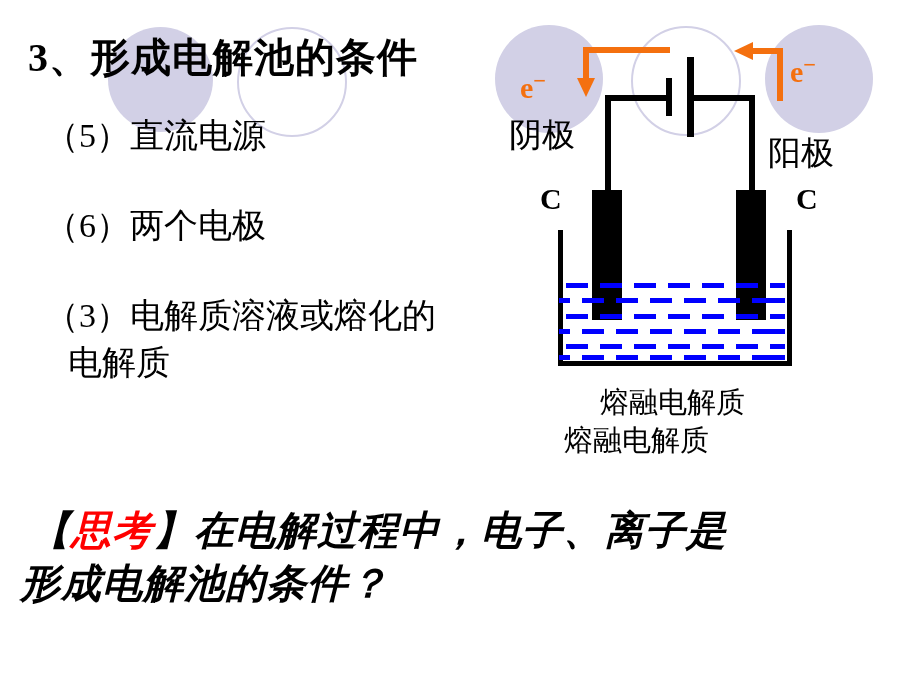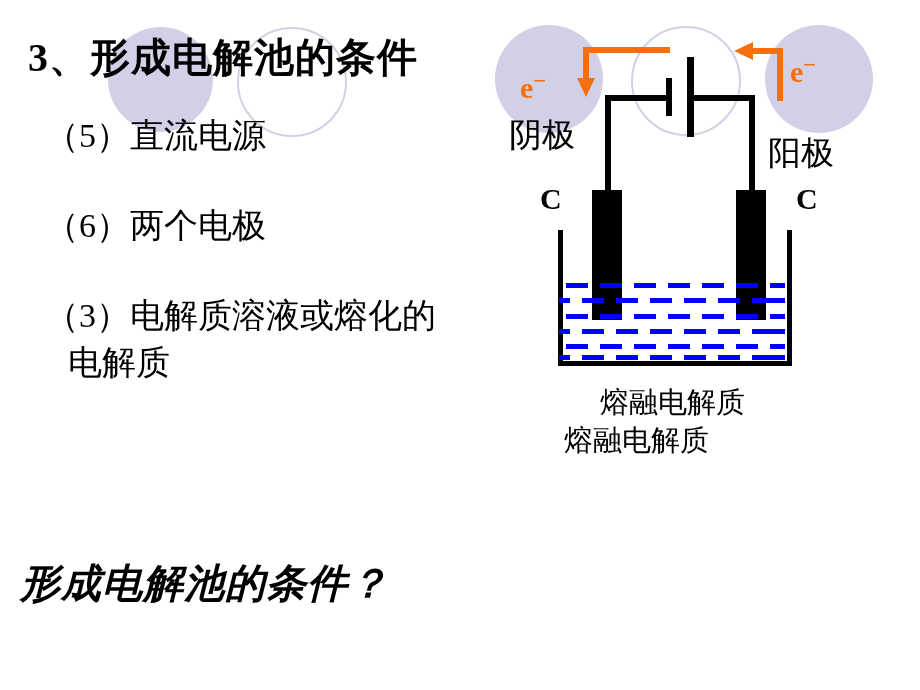--- a/index.html
+++ b/index.html
@@ -141,20 +141,23 @@
 
   <div class="txt bullet" style="left:45px; top:113px;">（5）直流电源</div>
 
   <div class="txt bullet" style="left:45px; top:203px;">（6）两个电极</div>
 
   <div class="txt bullet" style="left:45px; top:293px;">（3）电解质溶液或熔化的</div>
 
   <div class="txt bullet" style="left:68px; top:340px;">电解质</div>
 
 
+  <div class="think-line" style="left:30px; top:503px;">
+    <span>【</span><span class="think-red">思考</span><span>】</span><span>在电解过程中，电子、离子是</span>
+  </div>
 
   <div class="think-line" style="left:20px; top:556px;">形成电解池的条件？</div>
 
   <div class="wire" style="left:605px; top:95px; width:65px; height:6px;"></div>
 
   <div class="wire" style="left:666px; top:78px; width:6px; height:38px;"></div>
 
   <div class="wire" style="left:687px; top:57px; width:7px; height:80px;"></div>
 
   <div class="wire" style="left:693px; top:95px; width:62px; height:6px;"></div>

